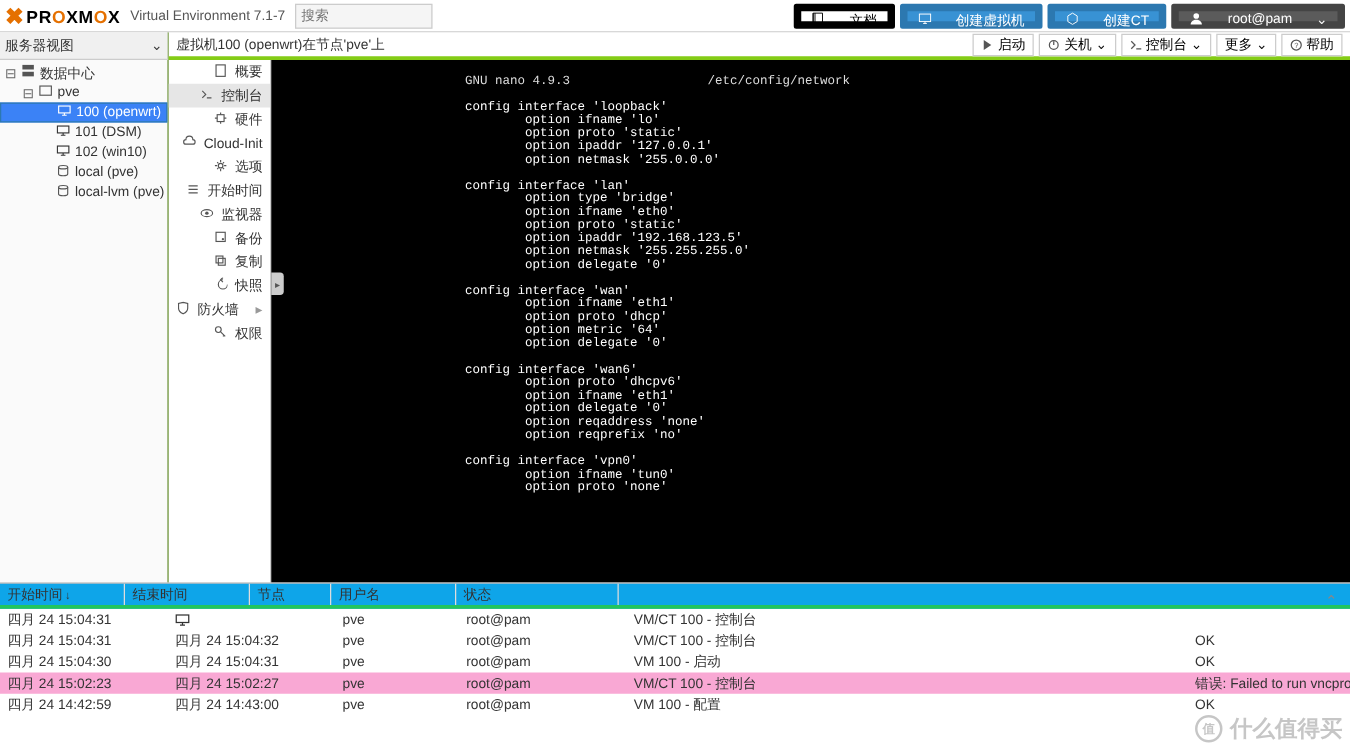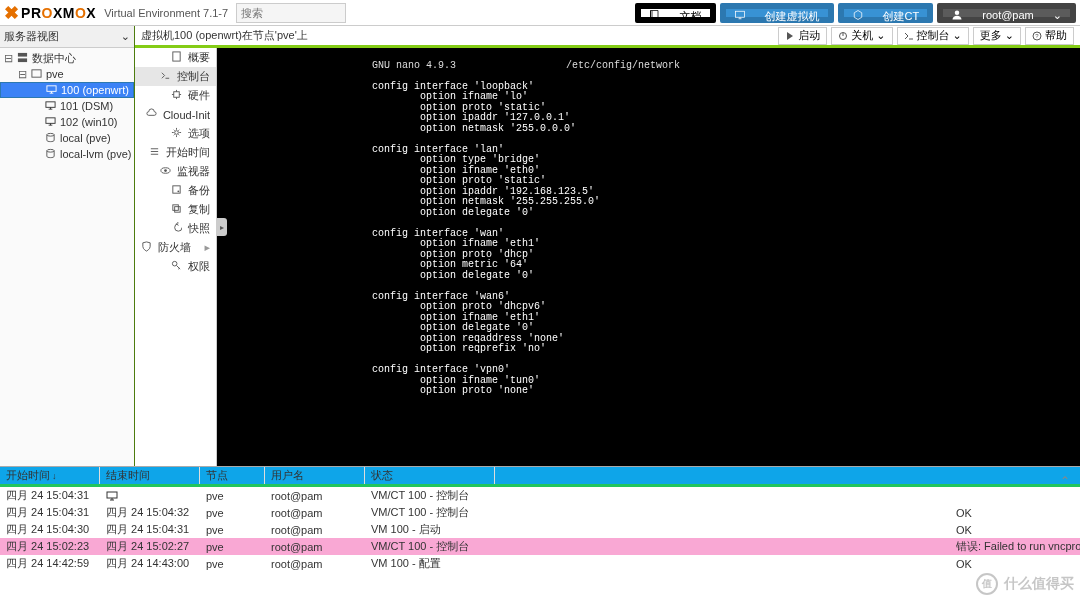--- a/index.html
+++ b/index.html
@@ -43,33 +43,33 @@
 .console .hdr { display: flex; color: #ddd; }
 .console .hdr .r { margin-left: 110px; }
 .grip { position: absolute; left: 217px; top: 218px; width: 10px; height: 18px; background: #ccc; border-radius: 0 3px 3px 0; cursor: pointer; display: flex; align-items: center; justify-content: center; font-size: 8px; color: #555; z-index: 5; }
 .bottom { border-top: 1px solid #aaa; height: 135px; display: flex; flex-direction: column; position: relative; }
 .tabs { height: 22px; display: flex; align-items: flex-end; background: #f0f0f0; border-bottom: 1px solid #ccc; padding-left: 4px; gap: 2px; }
 .tab { height: 20px; padding: 0 10px; border: 1px solid #ccc; border-bottom: none; background: #fafafa; font-size: 11px; display: flex; align-items: center; cursor: pointer; }
 .tab.sel { background: #3892d4; color: #fff; border-color: #2c78b0; }
 .log-head { height: 20px; display: flex; border-bottom: 3px solid #22c55e; background: #0ea5e9; font-size: 11px; }
 .log-head div { padding: 0 6px; display: flex; align-items: center; border-right: 1px solid #ddd; }
 .log-rows { flex: 1; overflow: auto; position: relative; }
-.log-row { height: 17px; display: flex; font-size: 11px; }
+.log-row { height: 17px; display: flex; font-size: 11px; gap: 34px; }
 .log-row div { padding: 0 6px; display: flex; align-items: center; overflow: hidden; white-space: nowrap; }
 .log-row.err { background: #f9a8d4; }
 .c-start { width: 100px; }
 .c-end { width: 100px; }
 .c-node { width: 65px; }
 .c-user { width: 100px; text-align: right; }
 .c-desc { flex: 1; min-width: 0; }
 .c-stat { width: 130px; }
 .sort-ico { margin-left: 2px; font-size: 9px; }
 .watermark { position: absolute; right: 6px; bottom: 6px; opacity: 0.55; display: flex; align-items: center; gap: 6px; pointer-events: none; }
 .watermark .wm-c { width: 22px; height: 22px; border-radius: 50%; border: 2px solid #999; display: flex; align-items: center; justify-content: center; font-size: 10px; color: #999; font-weight: bold; }
-.watermark .wm-t { font-size: 14px; color: #999; font-weight: bold; }
+.watermark .wm-t { font-size: 18px; color: #999; font-weight: bold; }
 .up-arrow { position: absolute; right: 10px; top: 7px; color: #888; cursor: pointer; }
 </style>
 </head>
 <body>
 
 <div class="header">
   <div class="logo">
     <span class="logo-x">✖</span>
     <span class="logo-text">
       <span>PR</span><span class="o">O</span><span>XM</span><span class="o">O</span><span>X</span>

